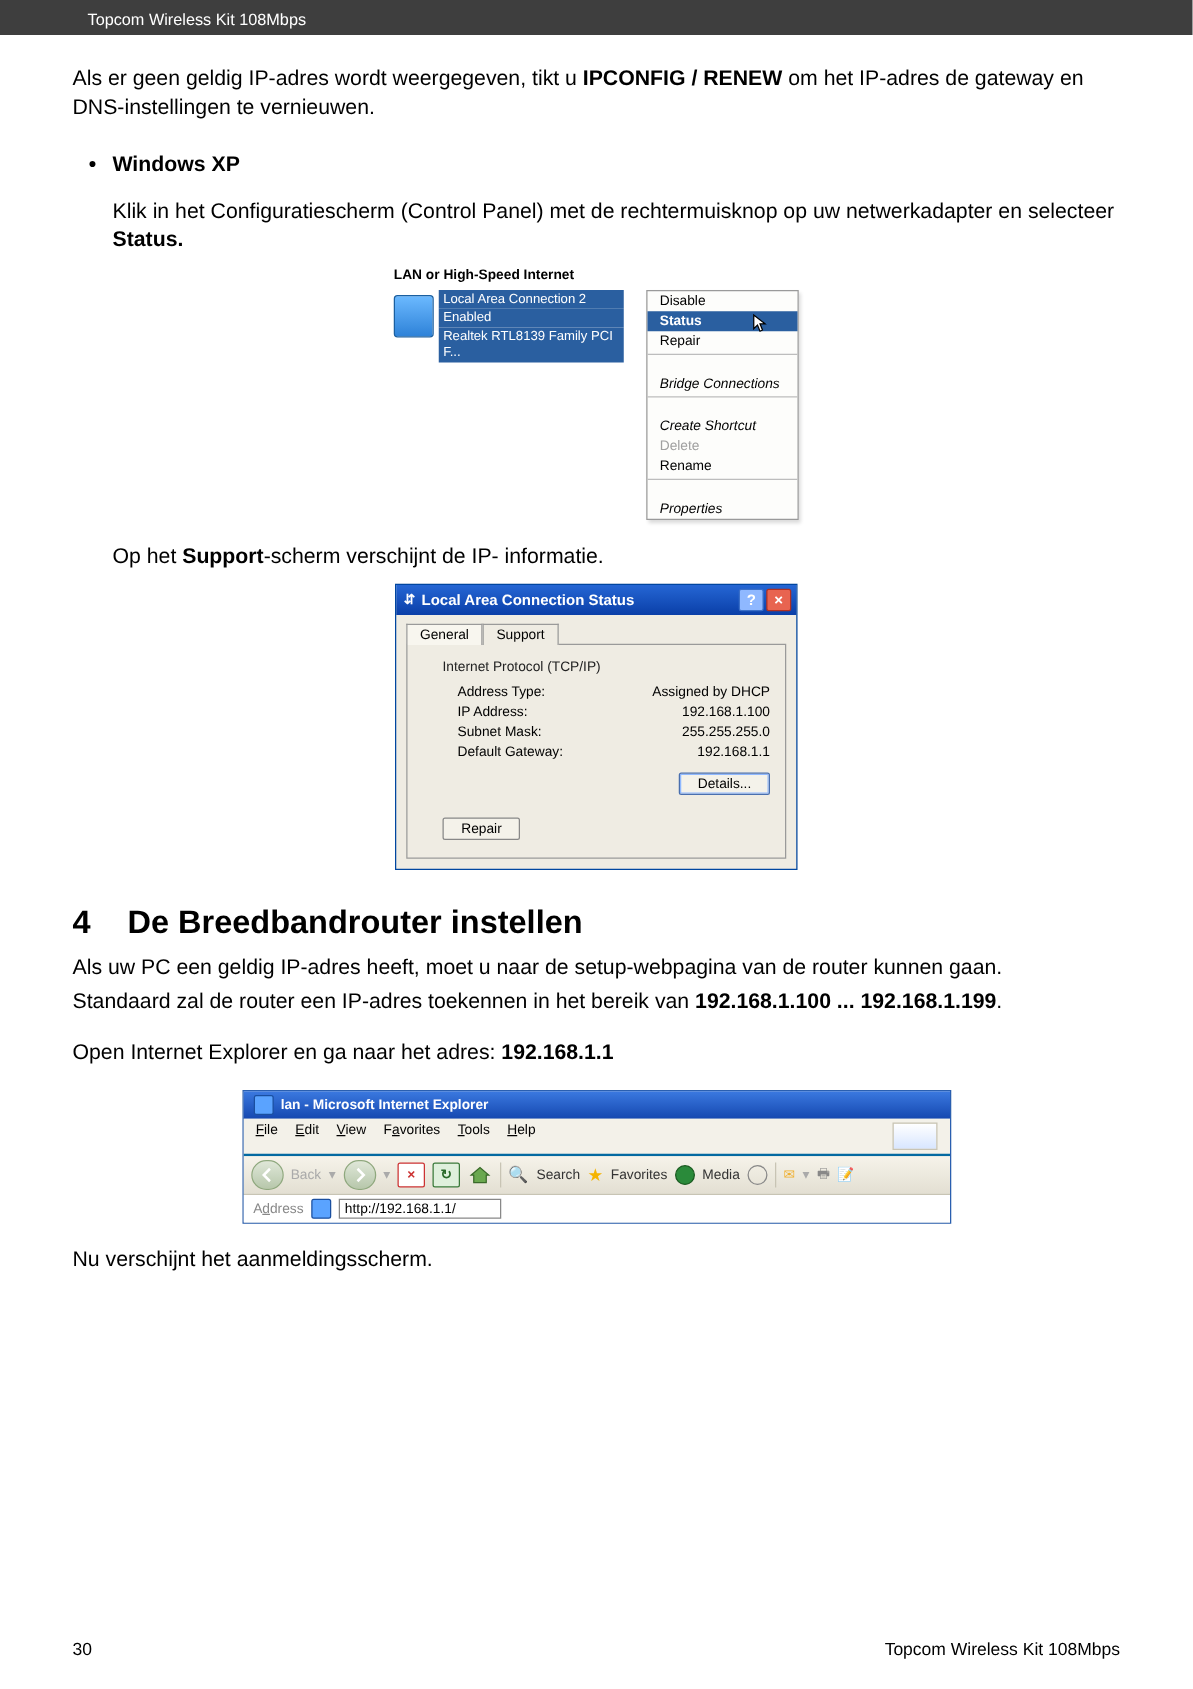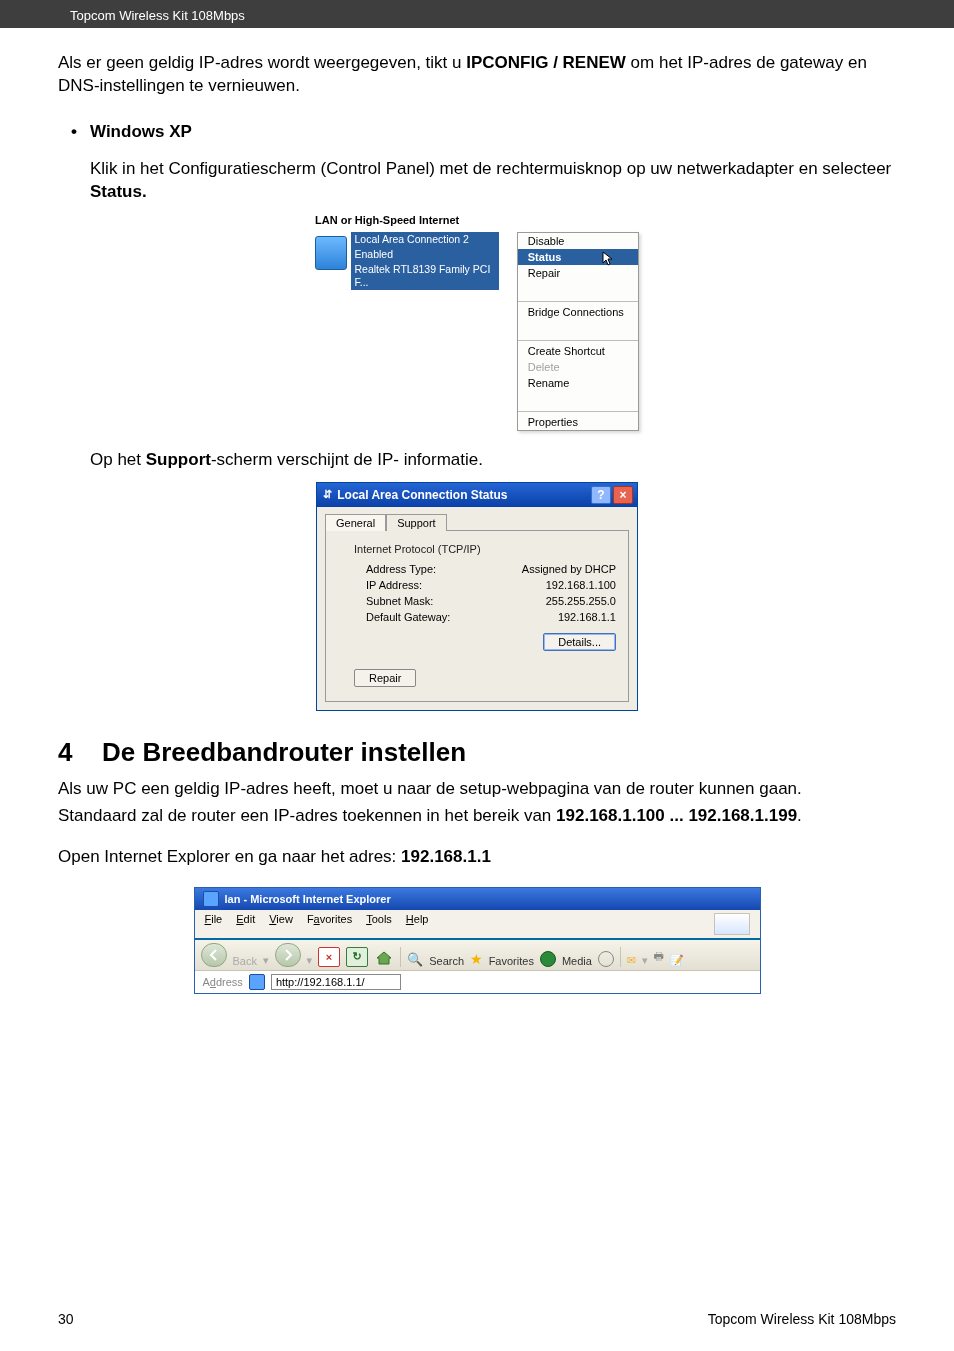--- a/index.html
+++ b/index.html
@@ -70,21 +70,21 @@
     background: linear-gradient(#6bb9ff,#2e82d8); border:1px solid #1a5fa0; border-radius:3px;
   }
   .conn-text { color:#fff; background:#2a5fa0; padding:1px 4px; line-height:1.25; font-size:10.5px; }
   .ctx-menu {
     margin-left: 18px;
     border:1px solid #9a9a9a; background:#fdfdfb;
     box-shadow: 2px 2px 3px rgba(0,0,0,.15);
     width: 130px;
   }
   .ctx-item { padding: 2px 10px; }
-  .ctx-item.sep { border-top:1px solid #bdbdbd; margin-top:20px; padding-top:4px; }
+  .ctx-item.sep { border-top:1px solid #bdbdbd; margin-top:2px; padding-top:17px;font-style:italic; }
   .ctx-item.disabled { color:#a0a0a0; }
   .ctx-item.selected { background:#2a5fa0; color:#fff; font-weight:bold; position:relative; }
   .cursor-svg { position:absolute; right:22px; top:2px; }
   
   .shot2-wrap { margin: 8px 0 20px 0; display:flex; justify-content:center; }
   .dlg {
     width: 320px;
     border:1px solid #0046a0;
     font-family: Tahoma, sans-serif;
     font-size: 11px;
@@ -124,21 +124,21 @@
     background:#efeee6;
   }
   .ie-titlebar {
     background: linear-gradient(#3b79e0,#1548b0);
     color:#fff; font-weight:bold; padding:3px 8px; display:flex; align-items:center; gap:6px;
   }
   .ie-eicon { width:14px; height:14px; background:#5aa3ff; border:1px solid #1a4fa0; border-radius:2px; }
   .ie-menubar { display:flex; gap:14px; padding:3px 10px; background:#f3f1e9; border-bottom:2px solid #0369a1; }
   .ie-menubar span { }
   .ie-menubar .u { text-decoration: underline; }
-  .ie-toolbar { display:flex; align-items:flex-end; gap:6px; padding:3px 6px; background:linear-gradient(#f6f3ea,#e3dfd2); border-bottom:1px solid #c8c4b4; }
+  .ie-toolbar { display:flex; align-items:center; gap:6px; padding:3px 6px; background:linear-gradient(#f6f3ea,#e3dfd2); border-bottom:1px solid #c8c4b4; }
   .tbtn { width:24px; height:22px; border-radius:12px; display:flex; align-items:center; justify-content:center; }
   .nav-back { background:linear-gradient(#dfe7d8,#b7c7ab); border:1px solid #8fa87e; }
   .nav-fwd { background:linear-gradient(#dfe7d8,#b7c7ab); border:1px solid #8fa87e; }
   .stop { width:20px; height:18px; border:1px solid #c33; color:#c33; font-weight:bold; display:flex;align-items:center;justify-content:center; background:#fff; border-radius:2px;}
   .refresh { width:20px; height:18px; border:1px solid #3a7a3a; background:#dff0dc; border-radius:2px; display:flex;align-items:center;justify-content:center; color:#2a6a2a; font-weight:bold;}
   .home { width:20px; height:18px; display:flex;align-items:center;justify-content:center; }
   .tool-text { font-size:11px; color:#333; }
   .search-ico { color:#5aa3ff; font-size:13px; }
   .star { color:#f5b400; font-size:14px; }
   .media { width:14px;height:14px;border-radius:50%;background:#2a8a3a;border:1px solid #1a5a20; display:inline-block;}
@@ -322,20 +322,21 @@
         <span>📝</span>
       </div>
       <div class="ie-addrbar">
         <span class="addr-label">A<span style="text-decoration:underline;">d</span>dress</span>
         <span class="addr-eicon"></span>
         <span class="addr-input">http://192.168.1.1/</span>
       </div>
     </div>
   </div>
 
+  <div class="para">Nu verschijnt het aanmeldingsscherm.</div>
 
 </div>
 
 <div class="footer">
   <span>30</span>
   <span>Topcom Wireless Kit 108Mbps</span>
 </div>
 
 </div>
 

